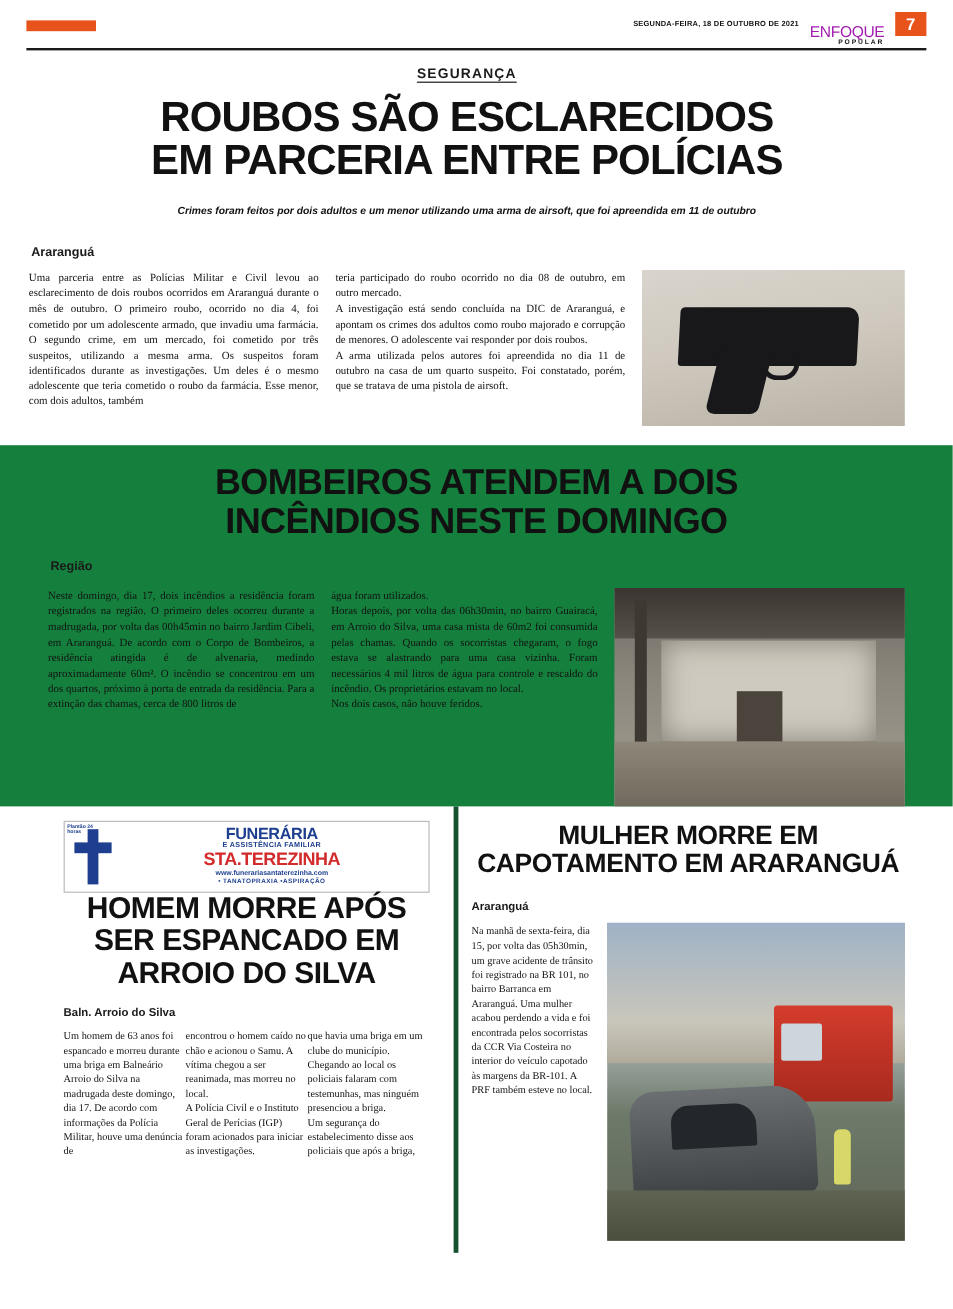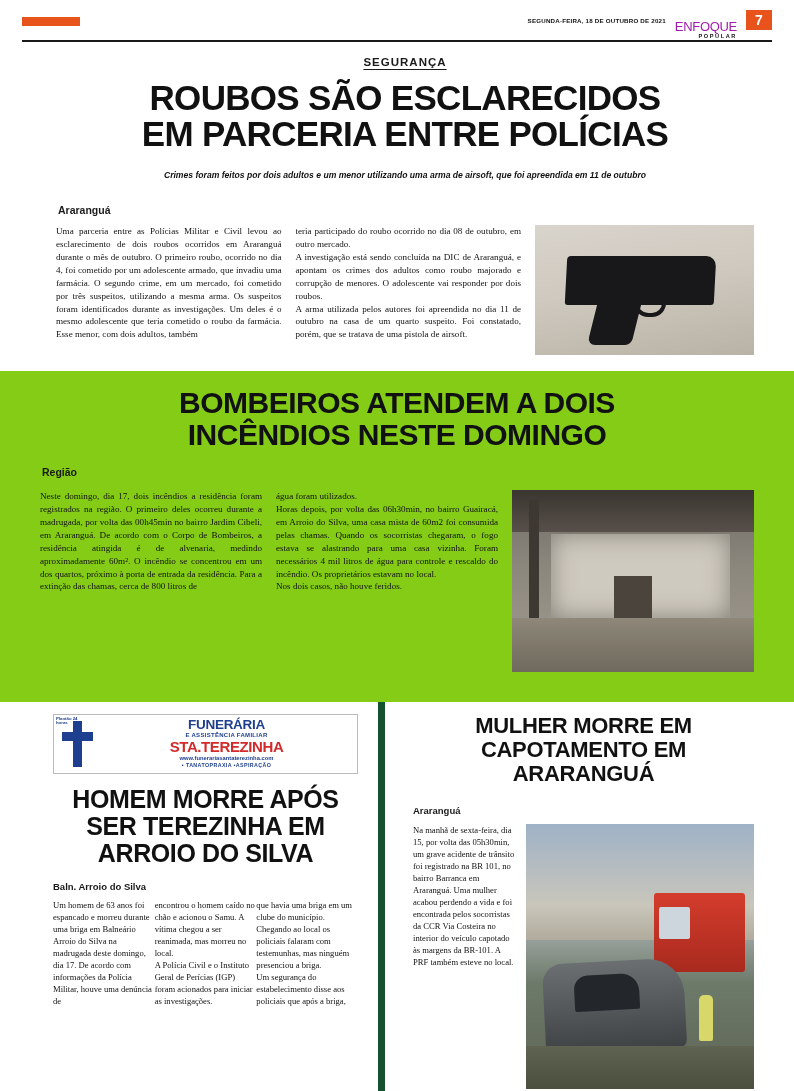--- a/index.html
+++ b/index.html
@@ -71,21 +71,21 @@
     align-items: center;
     justify-content: center;
   }
   .rule-top {
     height: 2px;
     background: #1a1a1a;
     margin: 0 22px;
   }
 
   
-  .sec1 { padding: 14px 40px 0 56px; }
+  .sec1 { padding: 14px 40px 0 24px; }
   .kicker {
     text-align: center;
     font-size: 11.5px;
     font-weight: bold;
     letter-spacing: 1px;
     text-decoration: underline;
     text-underline-offset: 3px;
   }
   .headline {
     text-align: center;
@@ -158,23 +158,23 @@
     top: 55%;
     width: 15%;
     height: 16%;
     border: 4px solid #18181a;
     border-top: none;
     border-radius: 0 0 14px 14px;
   }
 
   
   .sec2 {
-    background: #84cc16;
+    background: #15803d;
     margin-top: 16px;
-    padding: 16px 40px 30px 40px;
+    padding: 16px 40px 0 40px;
   }
   .headline2 {
     text-align: center;
     font-size: 30px;
     line-height: 1.05;
     font-weight: bold;
     letter-spacing: -0.5px;
     color: #111;
   }
   .s2-grid {
@@ -230,21 +230,21 @@
 
   
   .sec3 {
     display: grid;
     grid-template-columns: 378px 1fr;
     gap: 0;
     padding: 0;
     margin-top: 0;
   }
   .sec3-left { padding: 12px 20px 10px 53px; }
-  .sec3-right { padding: 12px 40px 10px 28px; border-left: 7px solid #14532d; }
+  .sec3-right { padding: 12px 40px 10px 11px; border-left: 4px solid #14532d; }
 
   .ad {
     border: 1px solid #bbb;
     background: #fff;
     padding: 4px 6px 5px 6px;
     display: flex;
     align-items: center;
     gap: 8px;
     height: 60px;
   }
@@ -281,21 +281,20 @@
   .ad-l3 { font-size: 15px; font-weight: bold; color: #d32b2b; letter-spacing: -0.4px; margin-top: 1px; }
   .ad-l4 { font-size: 5.8px; font-weight: bold; color: #1e3f8f; margin-top: 1px; }
   .ad-l5 { font-size: 5.3px; font-weight: bold; color: #1e3f8f; margin-top: 2px; letter-spacing: 0.4px; }
 
   .headline3 {
     text-align: center;
     font-size: 25px;
     line-height: 1.08;
     font-weight: bold;
     letter-spacing: -0.4px;
-    margin-top: 12px;
     color: #111;
   }
   .place3 { font-size: 9.5px; font-weight: bold; margin-top: 14px; }
   .body-cols-3 {
     display: grid;
     grid-template-columns: 1fr 1fr 1fr;
     margin-top: 7px;
   }
   .body-text-sm {
     font-family: "Liberation Serif", serif;
@@ -450,21 +449,21 @@
         <div class="ad-l1">FUNERÁRIA</div>
         <div class="ad-l2">E ASSISTÊNCIA FAMILIAR</div>
         <div class="ad-l3">STA.TEREZINHA</div>
         <div class="ad-l4">www.funerariasantaterezinha.com</div>
         <div class="ad-l5">• TANATOPRAXIA   •ASPIRAÇÃO</div>
       </div>
     </div>
 
     <div class="headline3">
       <div>HOMEM MORRE APÓS</div>
-      <div>SER TEREZINHA EM</div>
+      <div>SER ESPANCADO EM</div>
       <div>ARROIO DO SILVA</div>
     </div>
     <div class="place3">Baln. Arroio do Silva</div>
     <div class="body-cols-3">
       <div class="body-text-sm">Um homem de 63 anos foi espancado e morreu durante uma briga em Balneário Arroio do Silva na madrugada deste domingo, dia 17. De acordo com informações da Polícia Militar, houve uma denúncia de</div>
       <div class="body-text-sm" style="white-space:pre-line">encontrou o homem caído no chão e acionou o Samu. A vítima chegou a ser reanimada, mas morreu no local.
 A Polícia Civil e o Instituto Geral de Perícias (IGP) foram acionados para iniciar as investigações.</div>
       <div class="body-text-sm" style="white-space:pre-line">que havia uma briga em um clube do município. Chegando ao local os policiais falaram com testemunhas, mas ninguém presenciou a briga.
 Um segurança do estabelecimento disse aos policiais que após a briga,</div>
     </div>

